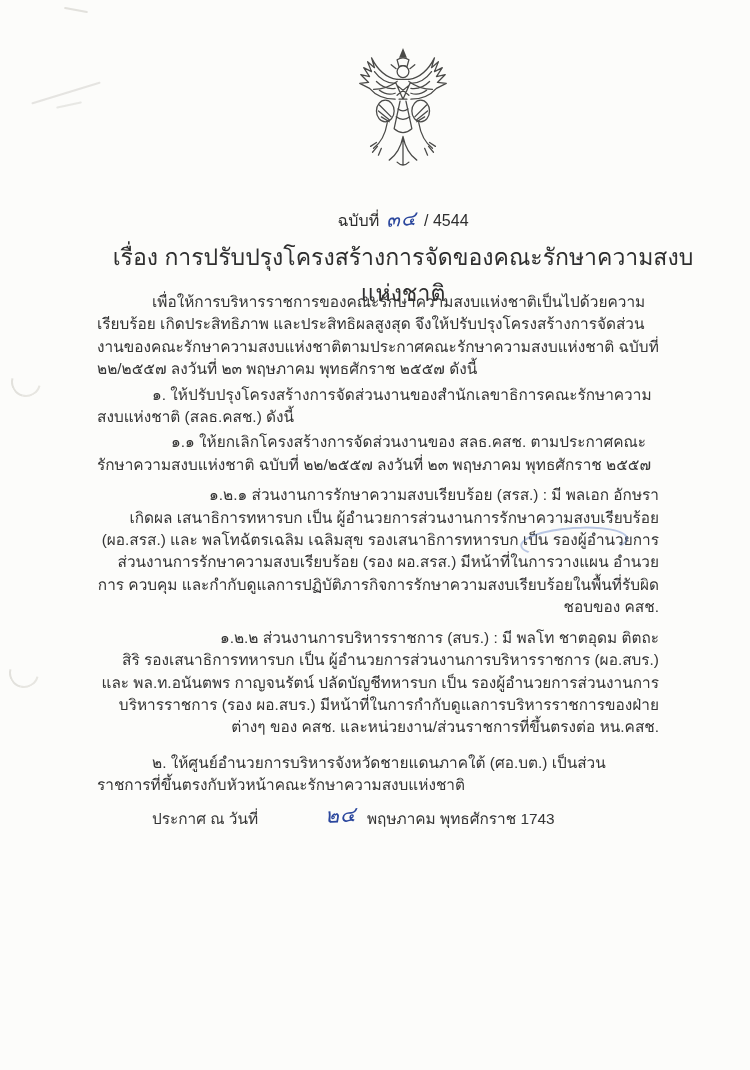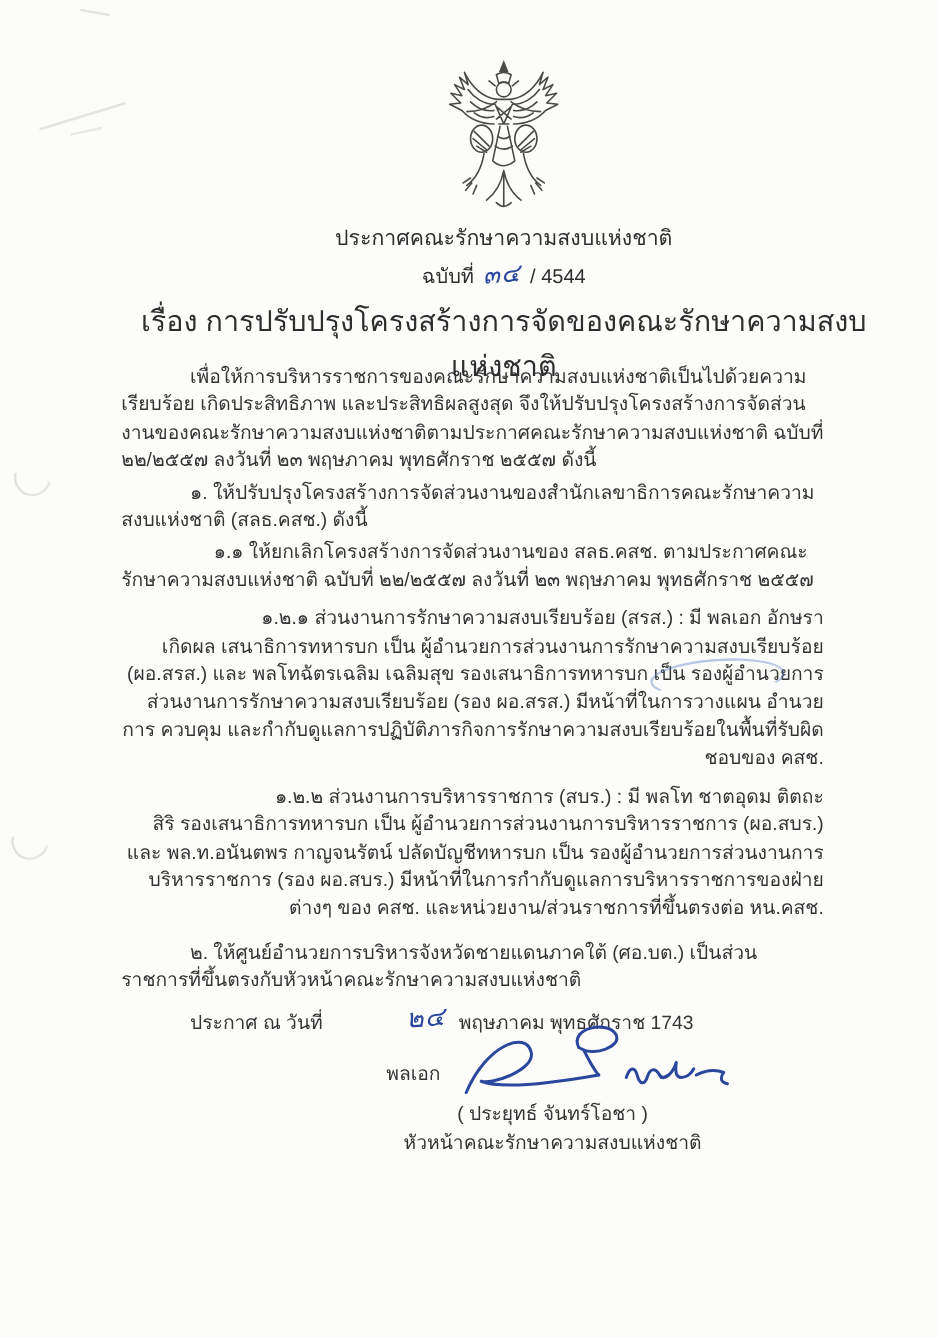--- a/index.html
+++ b/index.html
@@ -86,21 +86,20 @@
       <path d="M36,62 l12,12 M35,68 l11,9 M38,74 l8,5"></path>
       <path d="M84,62 l-12,12 M85,68 l-11,9 M82,74 l-8,5"></path>
       <path d="M57,58 L51,86 Q60,94 69,86 L63,58"></path>
       <path d="M55,66 Q60,70 65,66 M53,74 Q60,79 67,74"></path>
       <path d="M44,80 C42,92 38,100 30,106 M33,100 l-6,4 M34,104 l-5,6 M38,106 l-3,7"></path>
       <path d="M76,80 C78,92 82,100 90,106 M87,100 l6,4 M86,104 l5,6 M82,106 l3,7"></path>
       <path d="M60,94 C58,104 54,112 46,118 M60,94 C62,104 66,112 74,118 M60,96 L60,122 M54,120 q6,6 12,0"></path>
     </g>
   </svg>
 
-  <div class="head head-title">ประกาศคณะรักษาความสงบแห่งชาติ</div>
 
   <div class="head head-issue">
     <span>ฉบับที่</span><span class="hand">๓๔</span><span>/ 4544</span>
   </div>
 
   <div class="head head-subject">เรื่อง การปรับปรุงโครงสร้างการจัดของคณะรักษาความสงบแห่งชาติ</div>
 
   <div class="bodytext">
     <p class="ind-a gap-s">เพื่อให้การบริหารราชการของคณะรักษาความสงบแห่งชาติเป็นไปด้วยความเรียบร้อย เกิดประสิทธิภาพ และประสิทธิผลสูงสุด  จึงให้ปรับปรุงโครงสร้างการจัดส่วนงานของคณะรักษาความสงบแห่งชาติตามประกาศคณะรักษาความสงบแห่งชาติ ฉบับที่ ๒๒/๒๕๕๗ ลงวันที่ ๒๓ พฤษภาคม  พุทธศักราช  ๒๕๕๗  ดังนี้</p>
     <p class="ind-a gap-s">๑.  ให้ปรับปรุงโครงสร้างการจัดส่วนงานของสำนักเลขาธิการคณะรักษาความสงบแห่งชาติ (สลธ.คสช.) ดังนี้</p>
@@ -108,29 +107,14 @@
     <p class="ind-c gap-m">๑.๒.๑  ส่วนงานการรักษาความสงบเรียบร้อย (สรส.) : มี พลเอก อักษรา  เกิดผล เสนาธิการทหารบก เป็น ผู้อำนวยการส่วนงานการรักษาความสงบเรียบร้อย (ผอ.สรส.) และ พลโทฉัตรเฉลิม เฉลิมสุข รองเสนาธิการทหารบก เป็น รองผู้อำนวยการส่วนงานการรักษาความสงบเรียบร้อย (รอง ผอ.สรส.) มีหน้าที่ในการวางแผน อำนวยการ ควบคุม และกำกับดูแลการปฏิบัติภารกิจการรักษาความสงบเรียบร้อยในพื้นที่รับผิดชอบของ คสช.</p>
     <p class="ind-c gap-m">๑.๒.๒  ส่วนงานการบริหารราชการ (สบร.) : มี พลโท ชาตอุดม ติตถะสิริ รองเสนาธิการทหารบก เป็น ผู้อำนวยการส่วนงานการบริหารราชการ (ผอ.สบร.) และ พล.ท.อนันตพร กาญจนรัตน์ ปลัดบัญชีทหารบก เป็น รองผู้อำนวยการส่วนงานการบริหารราชการ (รอง ผอ.สบร.) มีหน้าที่ในการกำกับดูแลการบริหารราชการของฝ่ายต่างๆ ของ คสช. และหน่วยงาน/ส่วนราชการที่ขึ้นตรงต่อ หน.คสช.</p>
     <p class="ind-a gap-l">๒. ให้ศูนย์อำนวยการบริหารจังหวัดชายแดนภาคใต้ (ศอ.บต.) เป็นส่วนราชการที่ขึ้นตรงกับหัวหน้าคณะรักษาความสงบแห่งชาติ</p>
     <p class="dateline">
       <span>ประกาศ ณ วันที่</span><span class="hand hand-day">๒๔</span><span>พฤษภาคม  พุทธศักราช  1743</span>
     </p>
   </div>
 
   <div class="pen-mark"></div>
 
-  <div class="sigblock">
-    <span class="sig-rank">พลเอก</span>
-    <svg class="sig-ink" viewBox="0 0 230 80" aria-hidden="true">
-      <g stroke="#2b479d" fill="none" stroke-width="2.4" stroke-linecap="round" stroke-linejoin="round">
-        <path d="M14,58 C30,20 62,8 66,26 C69,40 34,52 26,49 C44,56 86,50 120,44"></path>
-        <path d="M104,22 C96,6 128,0 134,12 C138,22 116,28 108,24 C104,22 104,22 104,22"></path>
-        <path d="M108,24 C112,32 116,40 120,44"></path>
-        <path d="M142,46 c3,-9 7,-9 9,-1 c2,7 6,7 8,0 c2,-6 6,-7 9,-2 c2,4 5,4 8,1"></path>
-        <path d="M170,46 c6,0 10,-6 12,-12 c-1,8 0,12 4,12 c4,0 8,-3 10,-7"></path>
-        <path d="M198,44 q12,-6 22,-2 q-5,7 3,9"></path>
-      </g>
-    </svg>
-    <div class="sig-name">( ประยุทธ์  จันทร์โอชา )</div>
-    <div class="sig-pos">หัวหน้าคณะรักษาความสงบแห่งชาติ</div>
-  </div>
 
 </div>
 
 </body></html>

